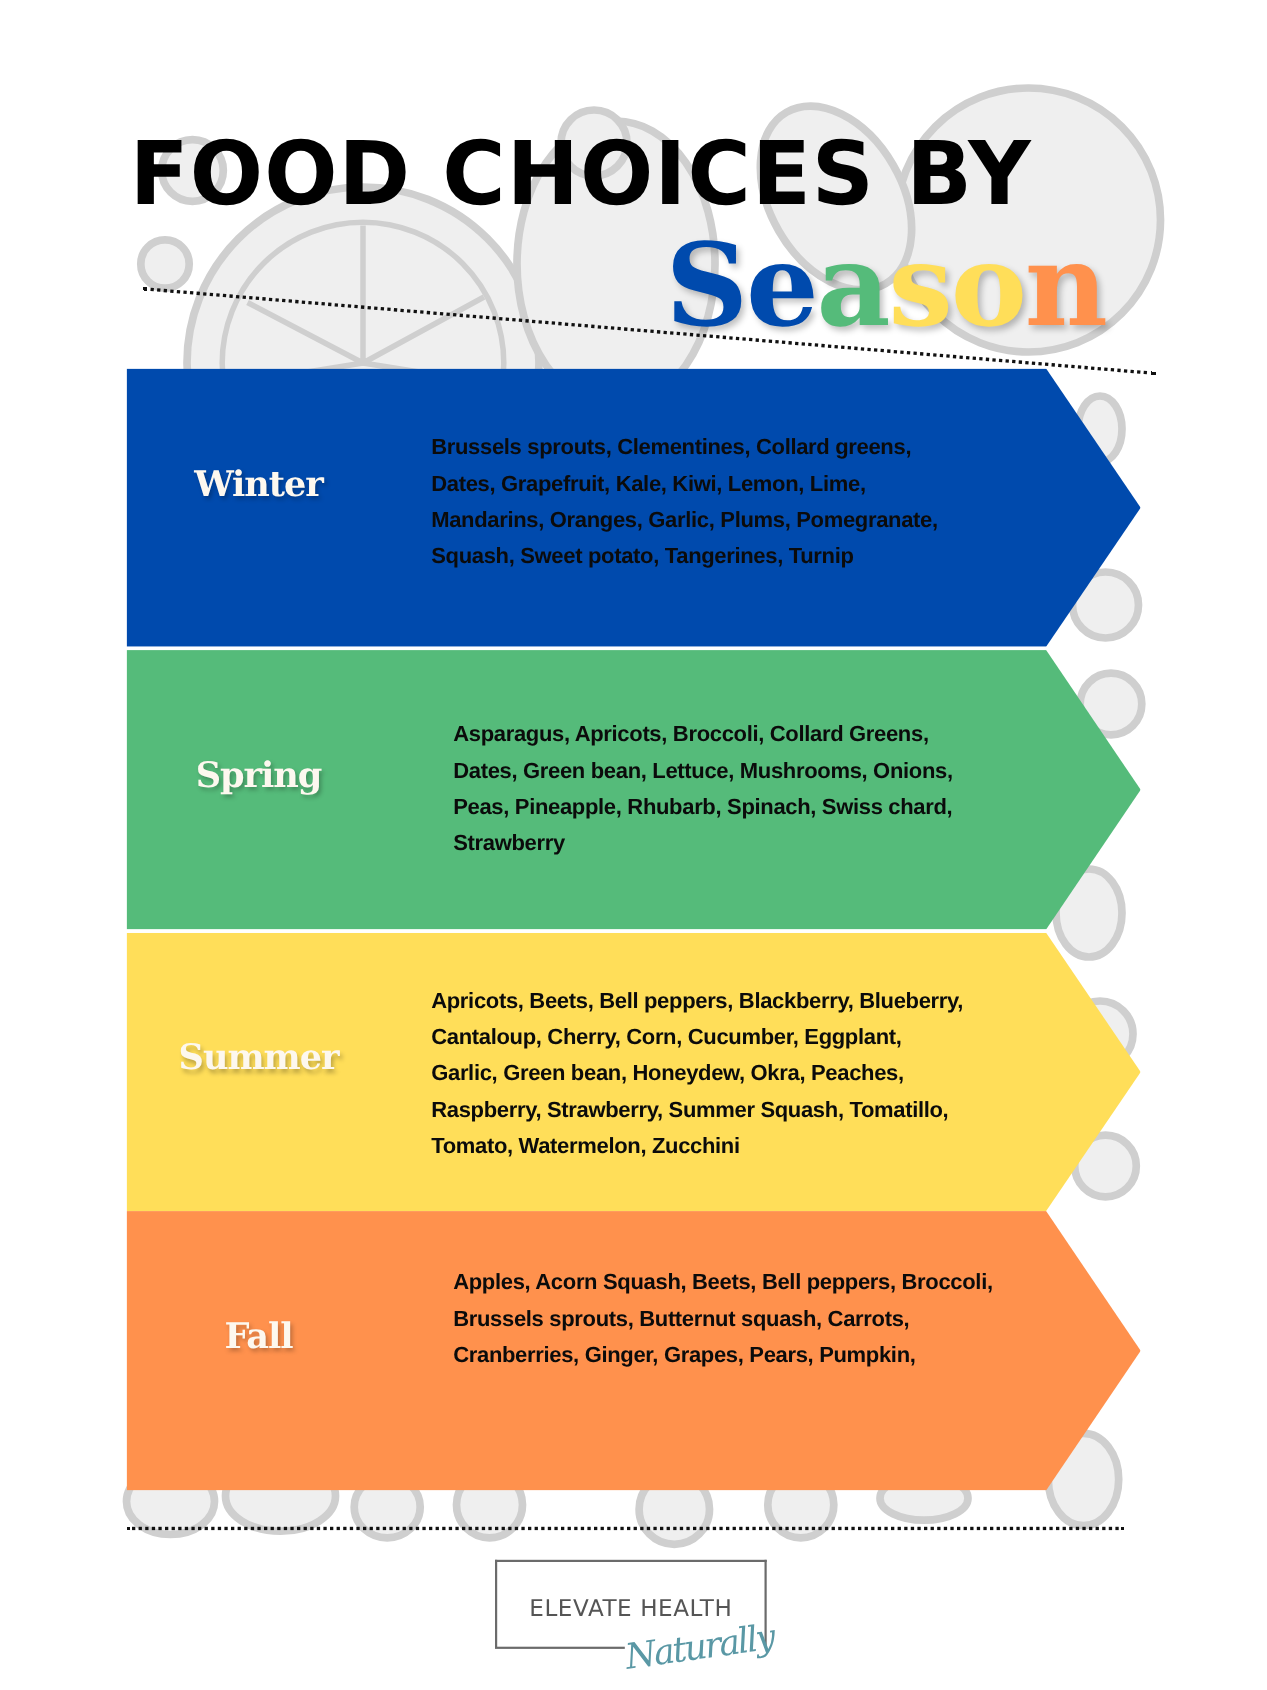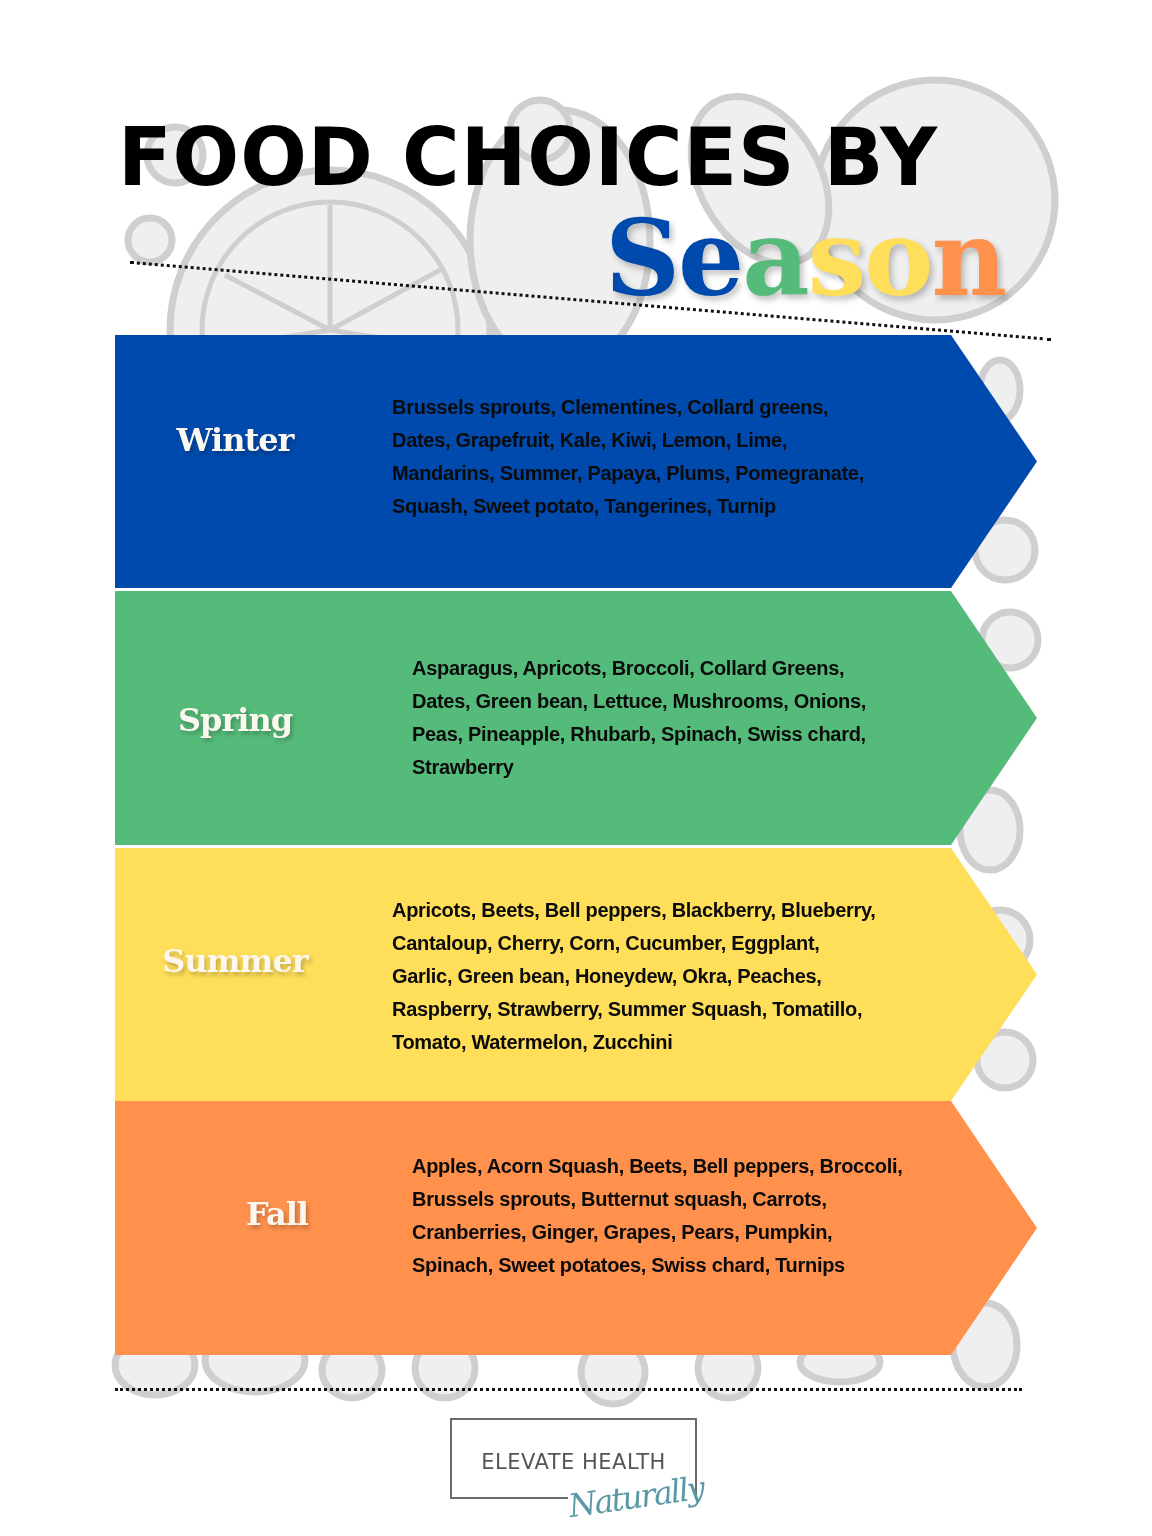--- a/index.html
+++ b/index.html
@@ -103,53 +103,52 @@
 <h1 class="title">FOOD CHOICES BY</h1>
 <h2 class="season-word"><span style="color:#004aad">Se</span><span style="color:#55bb7a">a</span><span style="color:#ffde59">so</span><span style="color:#ff914d">n</span></h2>
 
 <div class="divider-diag"></div>
 
 <section class="band" style="top:335px;height:253px;background:#004aad;">
   <div class="band-label" style="top:86px;">Winter</div>
   <p class="band-text" style="top:56px;">
     <span>Brussels sprouts, Clementines, Collard greens,</span><br>
     <span>Dates, Grapefruit, Kale, Kiwi, Lemon, Lime,</span><br>
-    <span>Mandarins, Summer, Papaya, Plums, Pomegranate,</span><br>
+    <span>Mandarins, Oranges, Garlic, Plums, Pomegranate,</span><br>
     <span>Squash, Sweet potato, Tangerines, Turnip</span>
   </p>
 </section>
 
 <section class="band" style="top:591px;height:254px;background:#55bb7a;">
-  <div class="band-label" style="top:110px;">Spring</div>
+  <div class="band-label" style="top:94px;">Spring</div>
   <p class="band-text" style="top:61px;margin-left:20px;">
     <span>Asparagus, Apricots, Broccoli, Collard Greens,</span><br>
     <span>Dates, Green bean, Lettuce, Mushrooms, Onions,</span><br>
     <span>Peas, Pineapple, Rhubarb, Spinach, Swiss chard,</span><br>
     <span>Strawberry</span>
   </p>
 </section>
 
 <section class="band" style="top:848px;height:253px;background:#ffde59;">
   <div class="band-label" style="top:94px;">Summer</div>
   <p class="band-text" style="top:46px;">
     <span>Apricots, Beets, Bell peppers, Blackberry, Blueberry,</span><br>
     <span>Cantaloup, Cherry, Corn, Cucumber, Eggplant,</span><br>
     <span>Garlic, Green bean, Honeydew, Okra, Peaches,</span><br>
     <span>Raspberry, Strawberry, Summer Squash, Tomatillo,</span><br>
     <span>Tomato, Watermelon, Zucchini</span>
   </p>
 </section>
 
 <section class="band" style="top:1101px;height:254px;background:#ff914d;">
-  <div class="band-label" style="top:94px;margin-left:42px;">Fall</div>
+  <div class="band-label" style="top:94px;">Fall</div>
   <p class="band-text" style="top:49px;margin-left:20px;">
     <span>Apples, Acorn Squash, Beets, Bell peppers, Broccoli,</span><br>
     <span>Brussels sprouts, Butternut squash, Carrots,</span><br>
     <span>Cranberries, Ginger, Grapes, Pears, Pumpkin,</span><br>
-    <span>Spinach, Sweet potatoes, Swiss chard, Turnips</span>
   </p>
 </section>
 
 <div class="divider-bottom"></div>
 
 <div class="logo">
   <div class="logo-name">ELEVATE HEALTH</div>
 </div>
 <div class="logo-bottom-line"></div>
 <div class="logo-script">Naturally</div>

